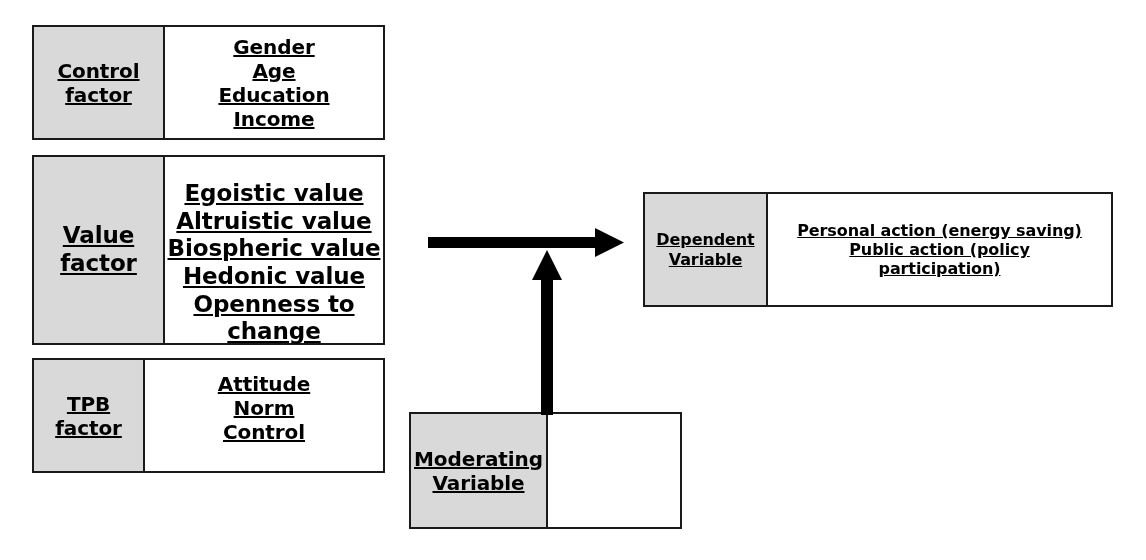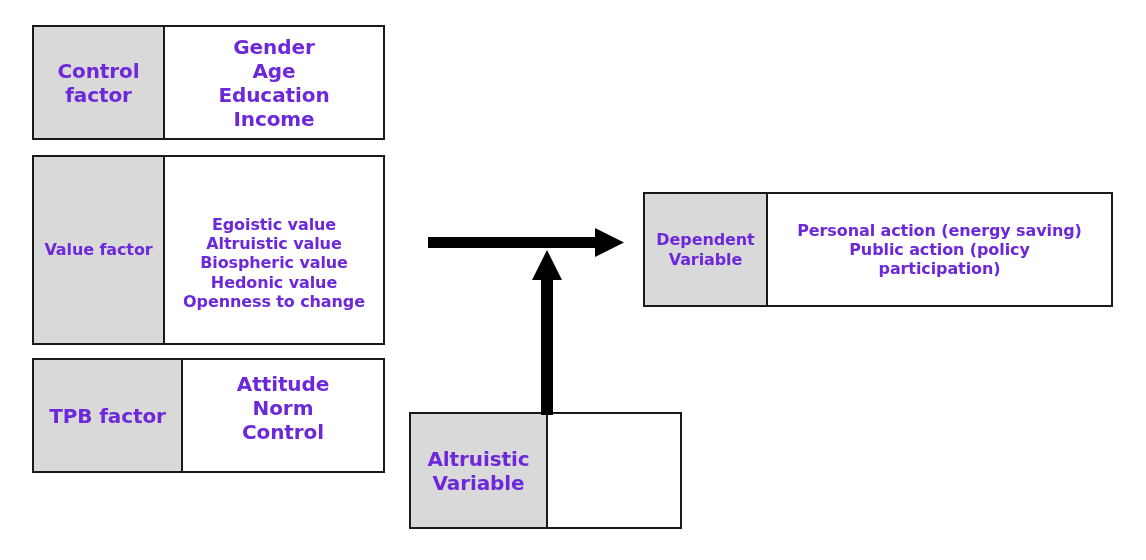--- a/index.html
+++ b/index.html
@@ -40,38 +40,39 @@
     box-sizing: border-box;
     background: #ffffff;
     display: flex;
     align-items: center;
     justify-content: center;
     text-align: center;
     flex: 1 1 auto;
   }
   .txt {
     font-weight: bold;
-    color: #6d28d9;
+    color: #000000;
     line-height: 1.20;
     white-space: pre-line;
     letter-spacing: -0.1px;
+    text-decoration: underline;
   }
 
   
   #box-control        { left: 32px;  top: 25px;  width: 353px; height: 115px; }
   #box-control .cell-label { width: 131px; }
   #box-control .txt   { font-size: 20px; }
 
   #box-value          { left: 32px;  top: 155px; width: 353px; height: 190px; }
   #box-value .cell-label { width: 131px; align-items: center; }
-  #box-value .txt     { font-size: 16px; }
+  #box-value .txt     { font-size: 23px; }
   #box-value .cell-items { align-items: center; padding-top: 26px; }
 
   #box-tpb            { left: 32px;  top: 358px; width: 353px; height: 115px; }
-  #box-tpb .cell-label { width: 149px; }
+  #box-tpb .cell-label { width: 111px; }
   #box-tpb .txt       { font-size: 20px; }
   #box-tpb .cell-items { padding-bottom: 16px; }
 
   #box-dependent      { left: 643px; top: 192px; width: 470px; height: 115px; }
   #box-dependent .cell-label { width: 123px; }
   #box-dependent .txt { font-size: 16px; }
 
   #box-moderating     { left: 409px; top: 412px; width: 273px; height: 117px; }
   #box-moderating .cell-label { width: 137px; }
   #box-moderating .txt { font-size: 20px; }
@@ -133,21 +134,21 @@
     </div>
     <div class="cell-items">
       <span class="txt">Personal action (energy saving)
 Public action (policy
 participation)</span>
     </div>
   </div>
 
   <div class="box" id="box-moderating">
     <div class="cell-label">
-      <span class="txt">Altruistic
+      <span class="txt">Moderating
 Variable</span>
     </div>
   </div>
 
   <svg class="arrow-svg" id="arrow-horizontal" width="198" height="30" viewBox="0 0 198 30">
     <path d="M 0 9 L 167 9 L 167 0 L 196 14.5 L 167 29 L 167 20 L 0 20 Z" fill="#000000"></path>
   </svg>
 
   <svg class="arrow-svg" id="arrow-vertical" width="34" height="165" viewBox="0 0 34 165">
     <path d="M 17 0 L 32 30 L 23 30 L 23 165 L 11 165 L 11 30 L 2 30 Z" fill="#000000"></path>

